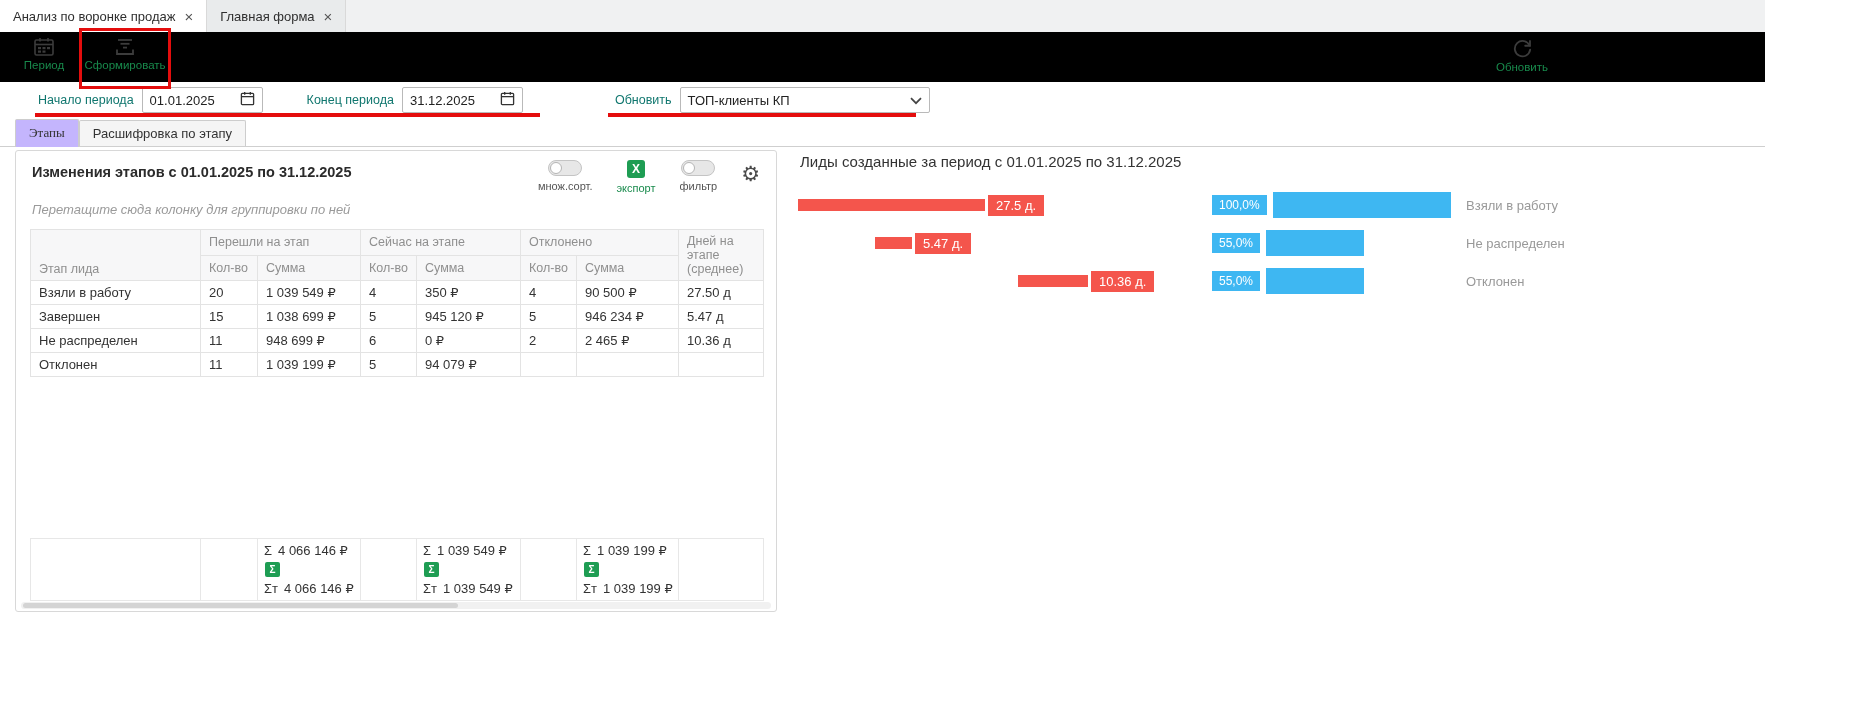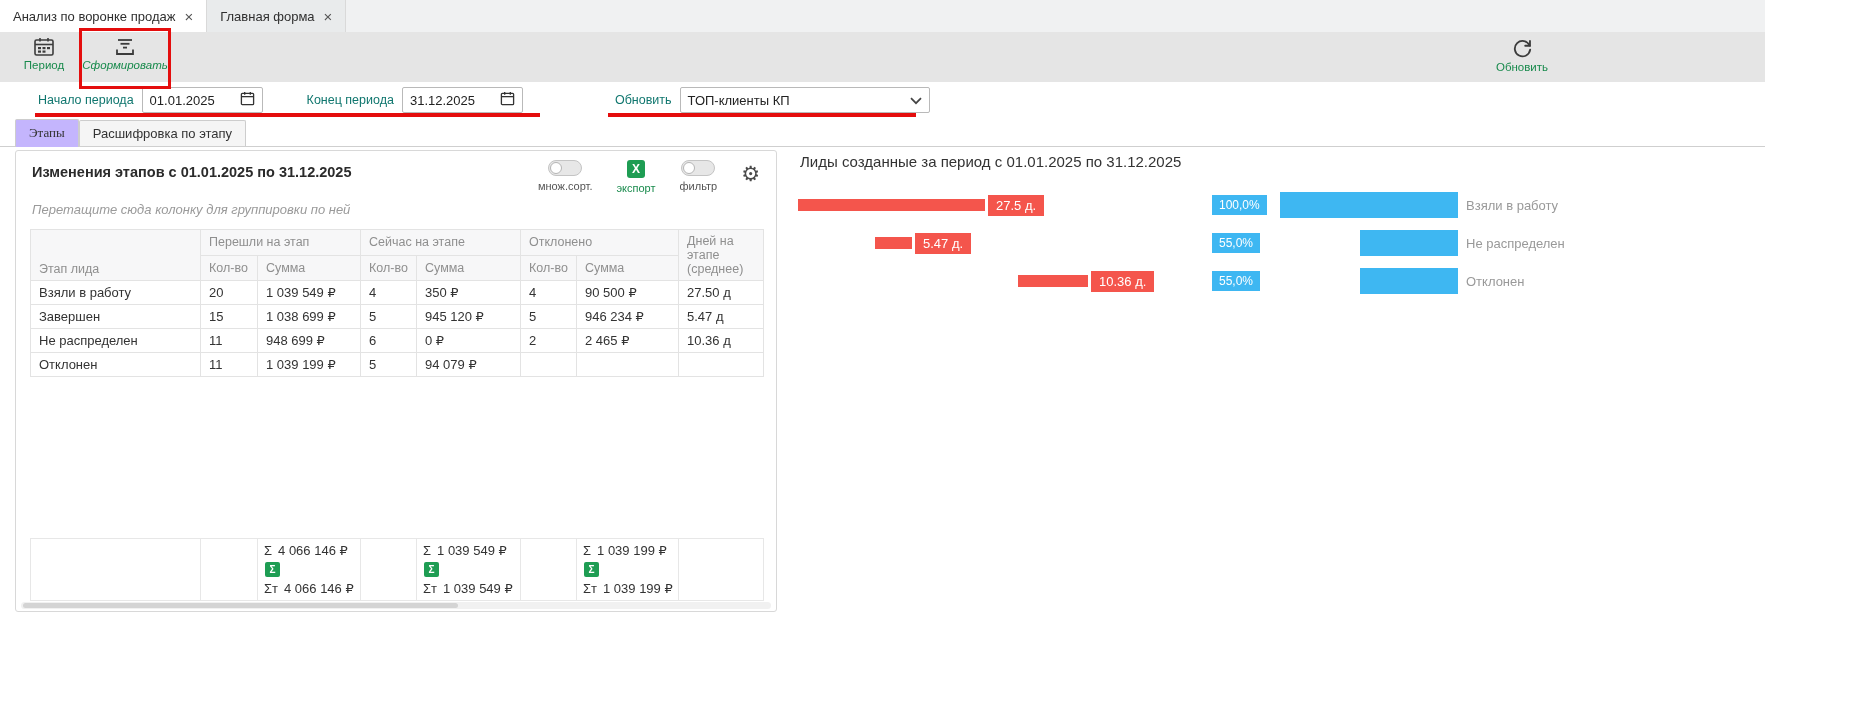--- a/index.html
+++ b/index.html
@@ -6,25 +6,25 @@
   body{font-family:"Liberation Sans","DejaVu Sans",sans-serif;color:#333;}
   .app{position:relative;width:1765px;height:727px;background:#fff;overflow:hidden;}
 
   
   .wintabs{position:absolute;top:0;left:0;right:0;height:32px;background:#f0f1f2;border-bottom:1px solid #d9d9d9;display:flex;}
   .wintab{display:flex;align-items:center;gap:9px;padding:0 13px;font-size:13px;color:#2f2f2f;border-right:1px solid #d9d9d9;cursor:default;background:#e9ebec;}
   .wintab.active{background:#fff;border-bottom:1px solid #fff;margin-bottom:-1px;}
   .wintab .close{color:#555;font-size:15px;line-height:1;}
 
   
-  .toolbar{position:absolute;top:32px;left:0;right:0;height:50px;background:#e5e5e5;}
+  .toolbar{position:absolute;top:32px;left:0;right:0;height:50px;background:#000000;}
   .tbtn{position:absolute;top:5px;display:flex;flex-direction:column;align-items:center;gap:2px;font-size:11.5px;color:#188a4c;cursor:pointer;white-space:nowrap;}
   .tbtn svg{display:block;}
   #btn-period{left:20px;width:48px;}
-  #btn-generate{left:86px;width:78px;font-style:italic;}
+  #btn-generate{left:86px;width:78px;}
   #btn-refresh{left:1488px;width:68px;}
 
   
   .anno-box{position:absolute;left:79px;top:28px;width:86px;height:55px;border:3px solid #e40d0d;z-index:50;pointer-events:none;}
   .anno-line{position:absolute;height:4px;background:#e40d0d;z-index:50;pointer-events:none;}
   #anno-dates{left:35px;top:113px;width:505px;}
   #anno-funnel{left:608px;top:113px;width:308px;}
 
   
   .filterbar{position:absolute;top:84px;left:0;right:0;height:32px;display:flex;align-items:center;}
@@ -75,21 +75,21 @@
 
   
   .right-title{position:absolute;left:800px;top:153px;font-size:15px;color:#333;}
   .days-chart{position:absolute;left:795px;top:186px;width:370px;}
   .drow{display:flex;align-items:center;height:38px;}
   .dzone{display:flex;justify-content:flex-end;align-items:center;}
   .dbar{height:12px;background:#f4554c;}
   .dlabel{margin-left:3px;background:#f4554c;color:#fff;font-size:13px;padding:3px 8px;white-space:nowrap;}
   .pct-chart{position:absolute;left:1212px;top:186px;width:400px;}
   .prow{display:flex;align-items:center;height:38px;}
-  .pzone{width:246px;display:flex;justify-content:space-between;align-items:center;gap:6px;}
+  .pzone{width:246px;display:flex;justify-content:flex-start;align-items:center;gap:6px;}
   .plabel{background:#3eb7f2;color:#fff;font-size:12px;padding:3px 7px;white-space:nowrap;}
   .pbar{height:26px;background:#3eb7f2;}
   .pstage{margin-left:8px;font-size:13px;color:#999;white-space:nowrap;}
 </style>
 </head>
 <body>
 
 <div class="app">
 
   <div class="wintabs">

